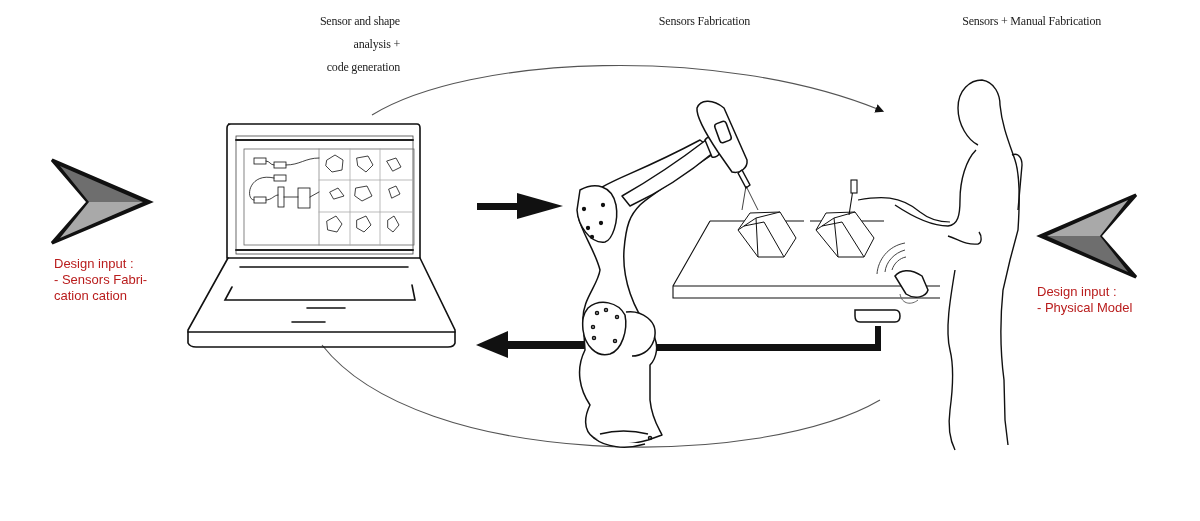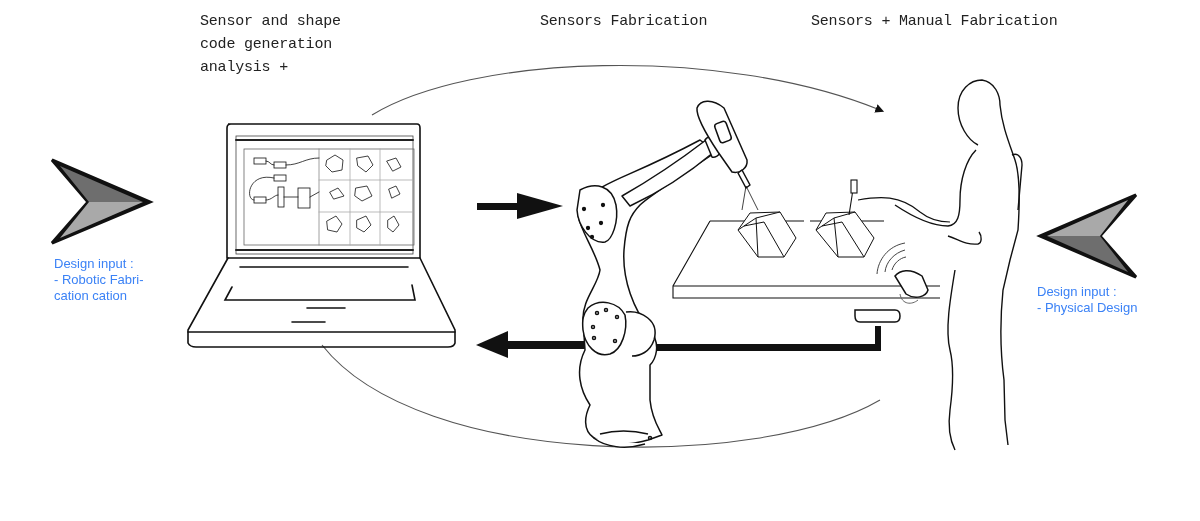--- a/index.html
+++ b/index.html
@@ -1,39 +1,39 @@
 <!DOCTYPE html>
 <html><head>
 <meta charset="utf-8">
 <style>
   html, body { margin: 0; padding: 0; background: #ffffff; }
   body { width: 1200px; height: 521px; position: relative; overflow: hidden; font-family: "Liberation Sans", sans-serif; }
-  .title { position: absolute; font-family: Liberation Mono, monospace; font-size: 15px; color: #222; text-align: left; line-height: 23px; letter-spacing: -0.2px; }
-  .label { position: absolute; font-family: "Liberation Sans", sans-serif; font-size: 13px; color: #3b82f6; line-height: 16px; }
+  .title { position: absolute; font-family: Liberation Serif, serif; font-size: 12px; color: #222; text-align: right; line-height: 23px; letter-spacing: -0.2px; }
+  .label { position: absolute; font-family: "Liberation Sans", sans-serif; font-size: 13px; color: #b91c1c; line-height: 16px; }
   svg.scene { position: absolute; left: 0; top: 0; }
 </style>
 </head>
 <body>
 
 <div class="title" style="left:200px; top:10px; width:200px;">
   <div>Sensor and shape</div>
+  <div>analysis +</div>
   <div>code generation</div>
-  <div>analysis +</div>
 </div>
 <div class="title" style="left:540px; top:10px; width:210px;">Sensors Fabrication</div>
 <div class="title" style="left:811px; top:10px; width:290px;">Sensors + Manual Fabrication</div>
 
 <div class="label" style="left:54px; top:256px; width:130px;">
   <div>Design input :</div>
-  <div>- Robotic Fabri-</div>
+  <div>- Sensors Fabri-</div>
   <div>cation cation</div>
 </div>
 <div class="label" style="left:1037px; top:284px; width:140px;">
   <div>Design input :</div>
-  <div>- Physical Design</div>
+  <div>- Physical Model</div>
 </div>
 
 <svg class="scene" width="1200" height="521" viewBox="0 0 1200 521">
   <defs>
     <marker id="tri" markerWidth="8" markerHeight="8" refX="4" refY="4" orient="auto">
       <path d="M0,0 L8,4 L0,8 Z" fill="#111"></path>
     </marker>
   </defs>
 
   <g fill="none" stroke="#555" stroke-width="1.1">

